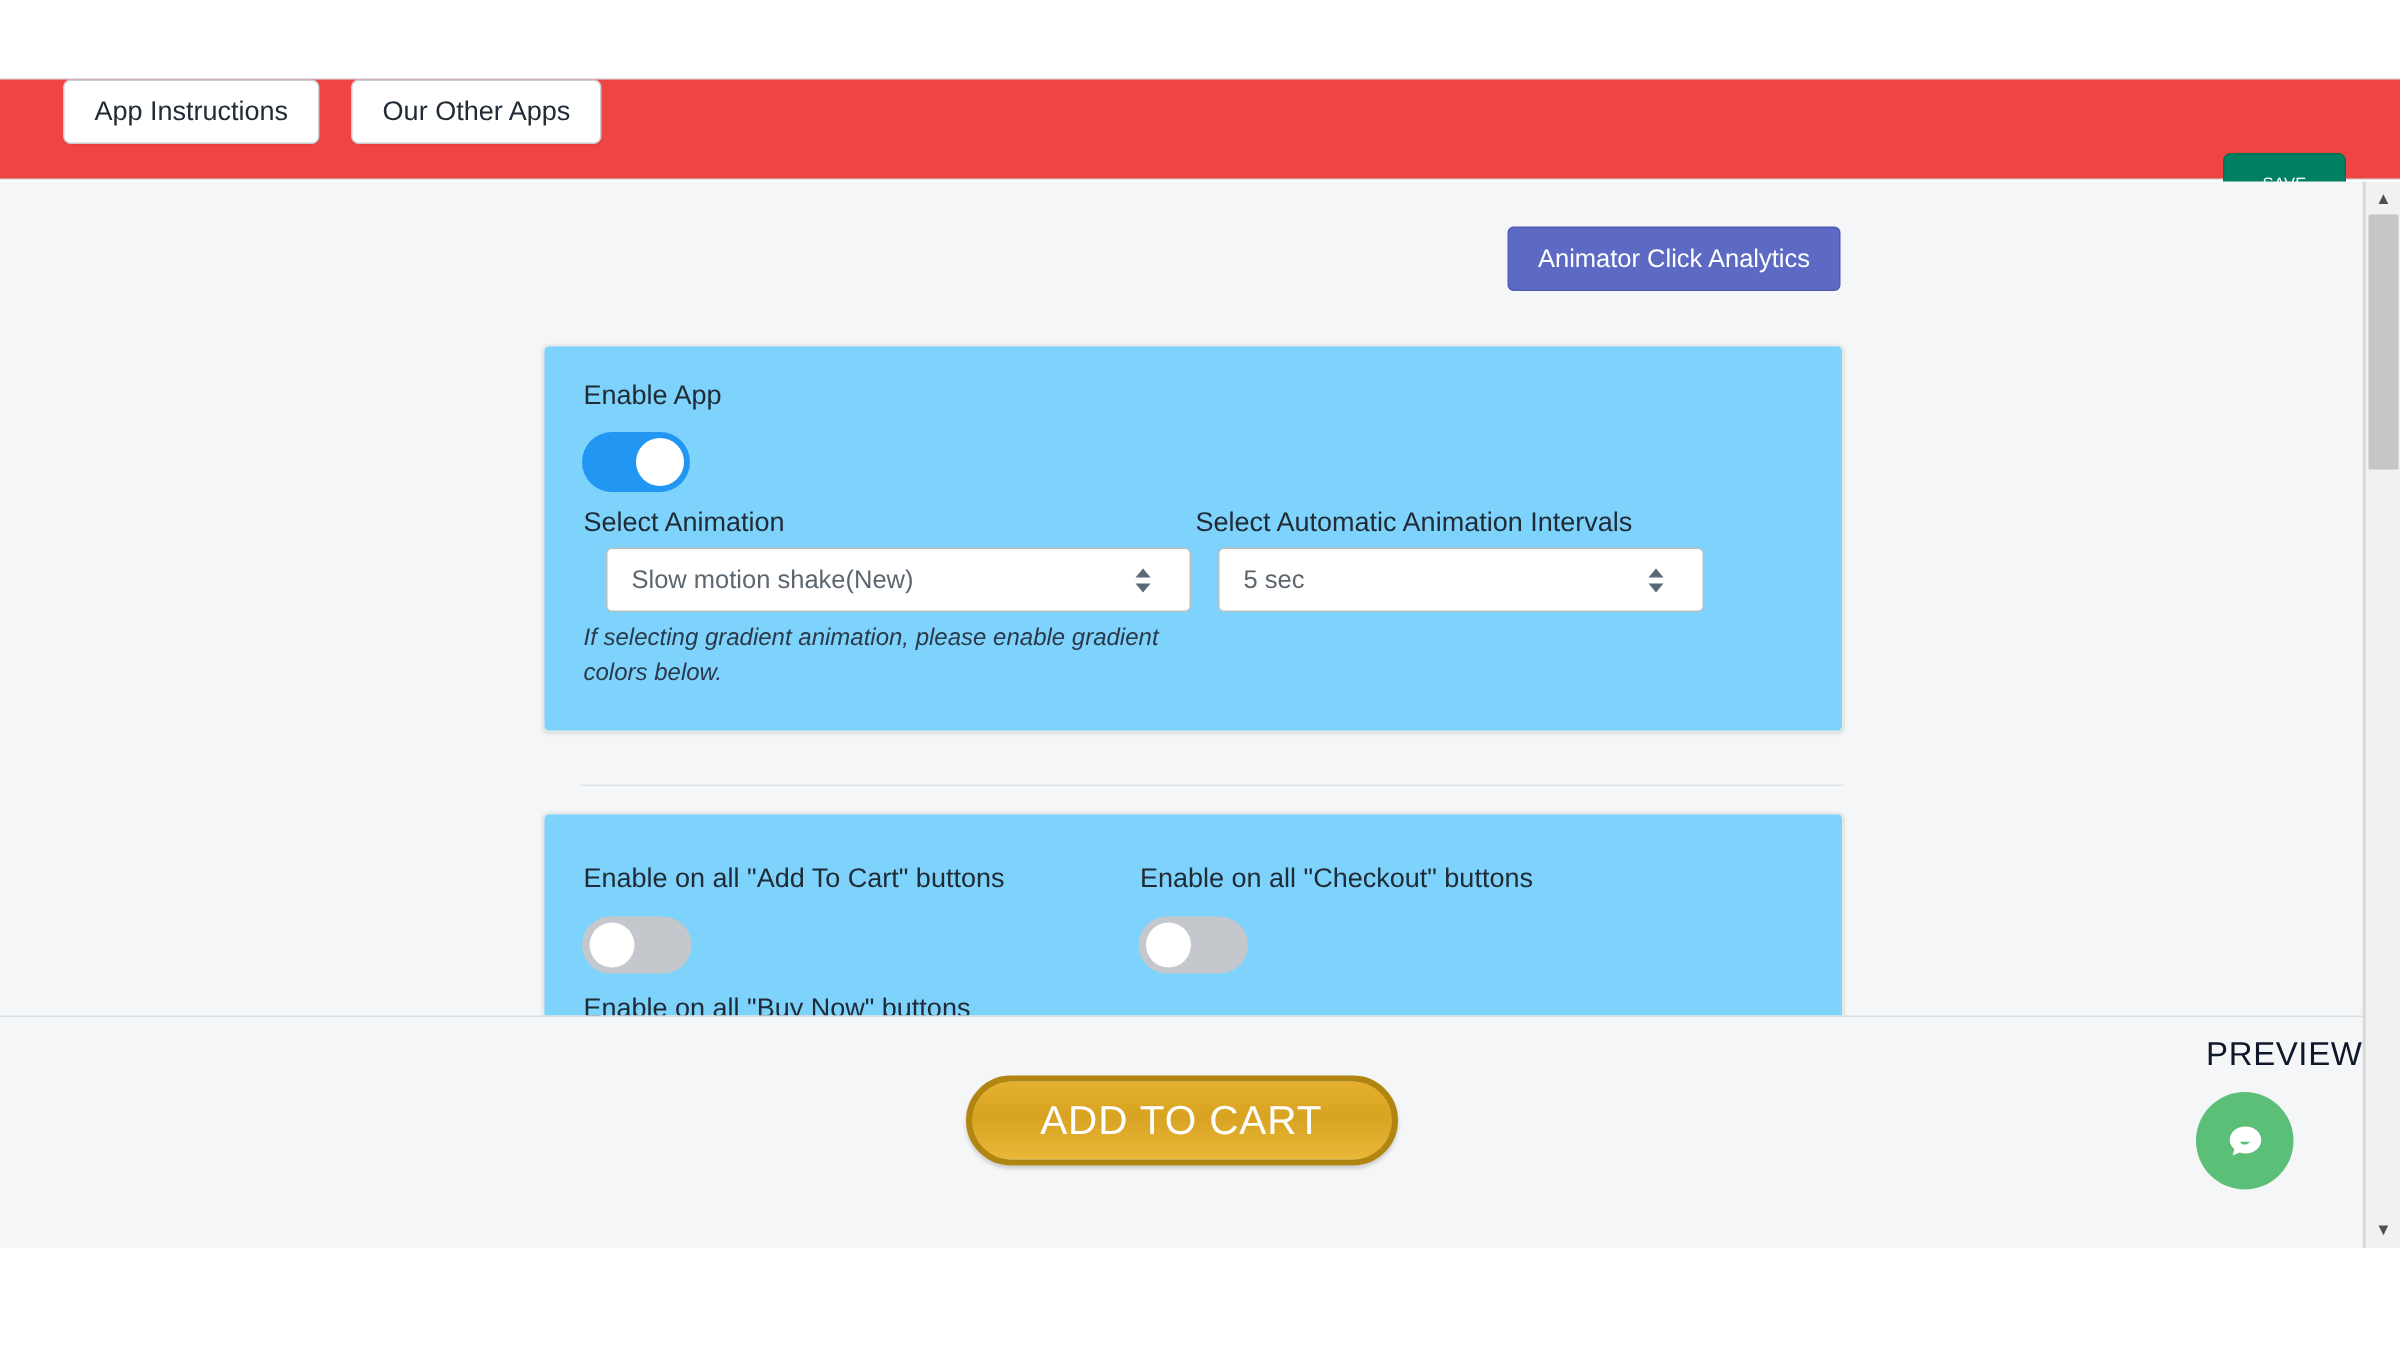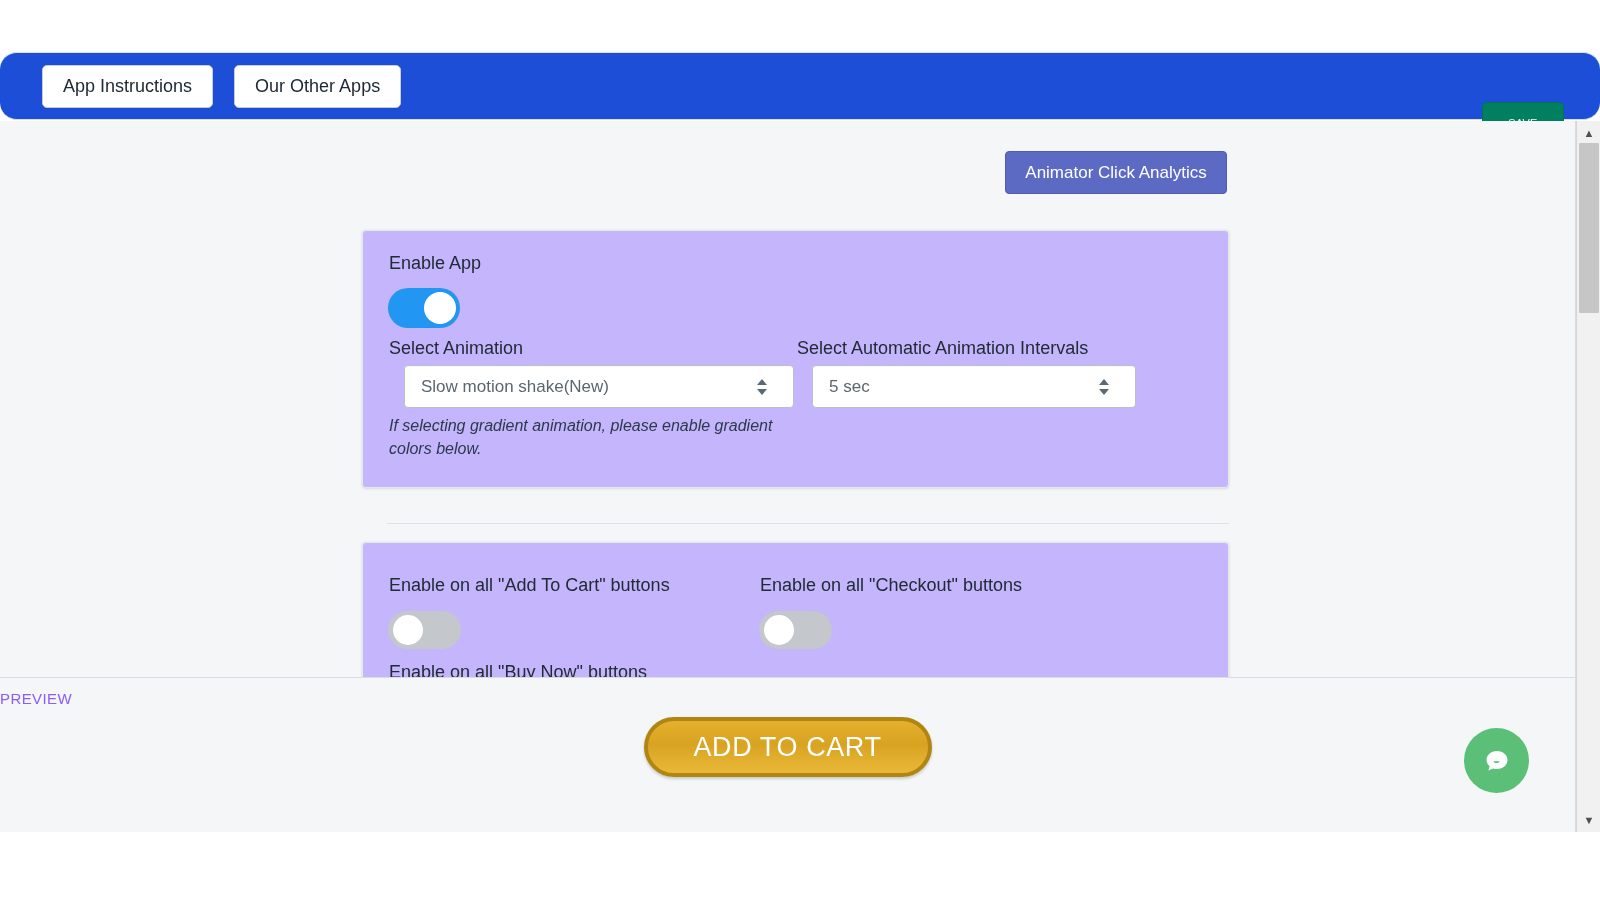--- a/index.html
+++ b/index.html
@@ -9,24 +9,24 @@
     font-family: "Liberation Sans", sans-serif;
     overflow: hidden;
   }
 
   
   .chrome-strip { position: absolute; left:0; top:0; width:1600px; height:52px; background:#ffffff; }
 
   
   .toolbar {
     position: absolute; left: 0; top: 52px; width: 1600px; height: 68px;
-    background: #1d4ed8;
+    background: #ef4444;
     border-top: 1px solid #dfe3e8;
     border-bottom: 1px solid #d9dde1;
-    display: flex; align-items: center; border-radius: 17px;
+    display: flex; align-items: flex-start;
   }
   .toolbar-left { display: flex; align-items: center; gap: 21px; margin-left: 42px; }
   .tb-btn {
     background: #ffffff;
     border: 1px solid #c9cdd2;
     border-radius: 5px;
     box-shadow: 0 1px 0 rgba(22,29,37,0.05);
     height: 43px;
     padding: 0 20px;
     font-size: 18px;
@@ -67,21 +67,21 @@
     border-radius: 4px;
     color: #ffffff;
     font-size: 17px;
     display: flex; align-items: center; justify-content: center;
     cursor: pointer;
   }
 
   
   .card {
     position: absolute;
-    background: #c4b5fd;
+    background: #7dd3fc;
     border: 1px solid #e6e8ea;
     border-radius: 4px;
     box-shadow: 0 0 0 1px rgba(63,63,68,0.03), 0 1px 3px rgba(63,63,68,0.12);
   }
   #card-general { left: 362px; top: 109px; width: 867px; height: 258px; }
   #card-buttons { left: 362px; top: 421px; width: 867px; height: 230px; }
 
   .divider {
     position: absolute; left: 387px; top: 402px; width: 842px; height: 1px;
     background: #dfe3e8;
@@ -141,21 +141,21 @@
 
   
   .preview-bar {
     position: absolute; left: 0; top: 677px; width: 1576px; height: 155px;
     background: #f4f6f8;
     border-top: 1px solid #d9dde1;
     border-right: 1px solid #d9dde1;
   }
   .preview-label {
     position: absolute; left: 0; right: 0; top: 12px;
-    text-align: left; font-size: 15px; color: #8b5cf6; letter-spacing: 0.4px;
+    text-align: right; font-size: 22px; color: #0f172a; letter-spacing: 0.4px;
   }
   .atc-btn {
     position: absolute; left: 50%; transform: translateX(-50%); top: 39px;
     width: 288px; height: 60px;
     border-radius: 40px;
     border: 4px solid #b08512;
     background: linear-gradient(180deg, #e6b02f 0%, #d9a322 45%, #e9b838 100%);
     color: #ffffff;
     font-size: 27px; font-weight: normal; letter-spacing: 0.6px;
     display: flex; align-items: center; justify-content: center;

